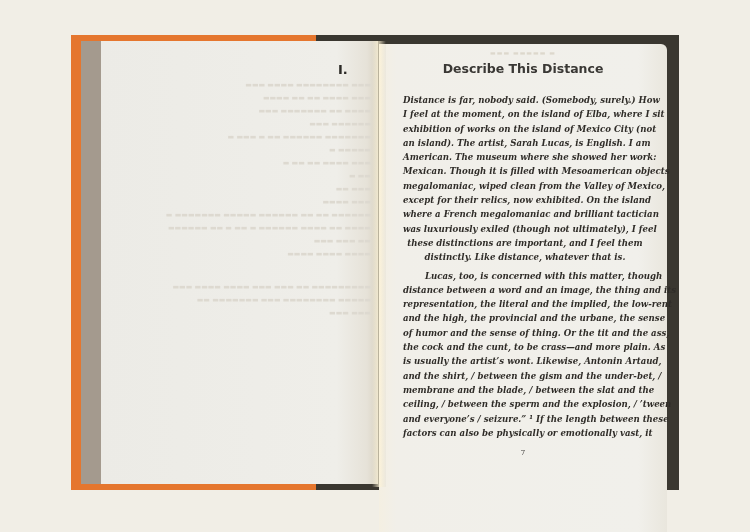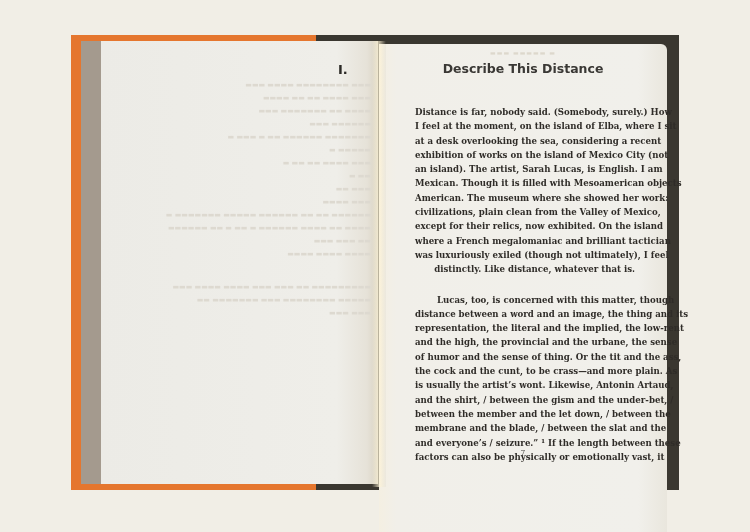--- a/index.html
+++ b/index.html
@@ -44,21 +44,21 @@
   }
   .chapter-title {
     position:absolute; left:0; width:288px; top:17px; text-align:center;
     font-family:"DejaVu Sans", sans-serif; font-weight:bold; font-size:12.5px; color:#3a3835;
   }
   .body-text {
     position:absolute; left:20px; top:45px; width:252px;
     font-family:"DejaVu Serif", serif; font-size:8.6px; line-height:14.3px; color:#2f2c28;
     font-weight:600;
   }
-  .body-text p { margin:16px; text-align:right; }
+  .body-text p { margin:4px; text-align:center;font-style:italic; }
   .line { display:block; white-space:nowrap; }
   .page-number {
     position:absolute; left:0; width:288px; top:405px; text-align:center;
     font-size:7px; color:#3a3835;
   }
 </style>
 </head>
 <body>
 
 <div class="cover-orange"></div>
@@ -72,42 +72,42 @@
   <div class="part-number" style="left:237px; top:21px;">I.</div>
 </div>
 
 <div class="page-right">
   <div class="running-head">▬▬▬ ▬▬▬▬▬ ▬</div>
   <div class="chapter-title">Describe This Distance</div>
   <div class="body-text">
     <p>
       <span class="line">Distance is far, nobody said. (Somebody, surely.) How</span>
       <span class="line">I feel at the moment, on the island of Elba, where I sit</span>
-      <span class="line">at a desk overlooking the sea, considering a recent</span>
       <span class="line">exhibition of works on the island of Mexico City (not</span>
       <span class="line">an island). The artist, Sarah Lucas, is English. I am</span>
+      <span class="line">American. The museum where she showed her work:</span>
       <span class="line">Mexican. Though it is filled with Mesoamerican objects</span>
-      <span class="line">American. The museum where she showed her work:</span>
-      <span class="line">civilizations, plain clean from the Valley of Mexico,</span>
+      <span class="line">megalomaniac, wiped clean from the Valley of Mexico,</span>
       <span class="line">except for their relics, now exhibited. On the island</span>
       <span class="line">where a French megalomaniac and brilliant tactician</span>
       <span class="line">was luxuriously exiled (though not ultimately), I feel</span>
+      <span class="line">these distinctions are important, and I feel them</span>
       <span class="line">distinctly. Like distance, whatever that is.</span>
     </p>
     <p>
       <span class="line" style="padding-left:22px;">Lucas, too, is concerned with this matter, though</span>
       <span class="line">distance between a word and an image, the thing and its</span>
       <span class="line">representation, the literal and the implied, the low-rent</span>
       <span class="line">and the high, the provincial and the urbane, the sense</span>
       <span class="line">of humor and the sense of thing. Or the tit and the ass,</span>
       <span class="line">the cock and the cunt, to be crass—and more plain. As</span>
       <span class="line">is usually the artist’s wont. Likewise, Antonin Artaud,</span>
       <span class="line">and the shirt, / between the gism and the under-bet, /</span>
-      <span class="line">between the member and the let down, / between the</span>
       <span class="line">membrane and the blade, / between the slat and the</span>
+      <span class="line">ceiling, / between the sperm and the explosion, / ’tween</span>
       <span class="line">and everyone’s / seizure.” ¹ If the length between these</span>
       <span class="line">factors can also be physically or emotionally vast, it</span>
     </p>
   </div>
   <div class="page-number">7</div>
 </div>
 
 <div class="gutter"></div>
 
 </body></html>

